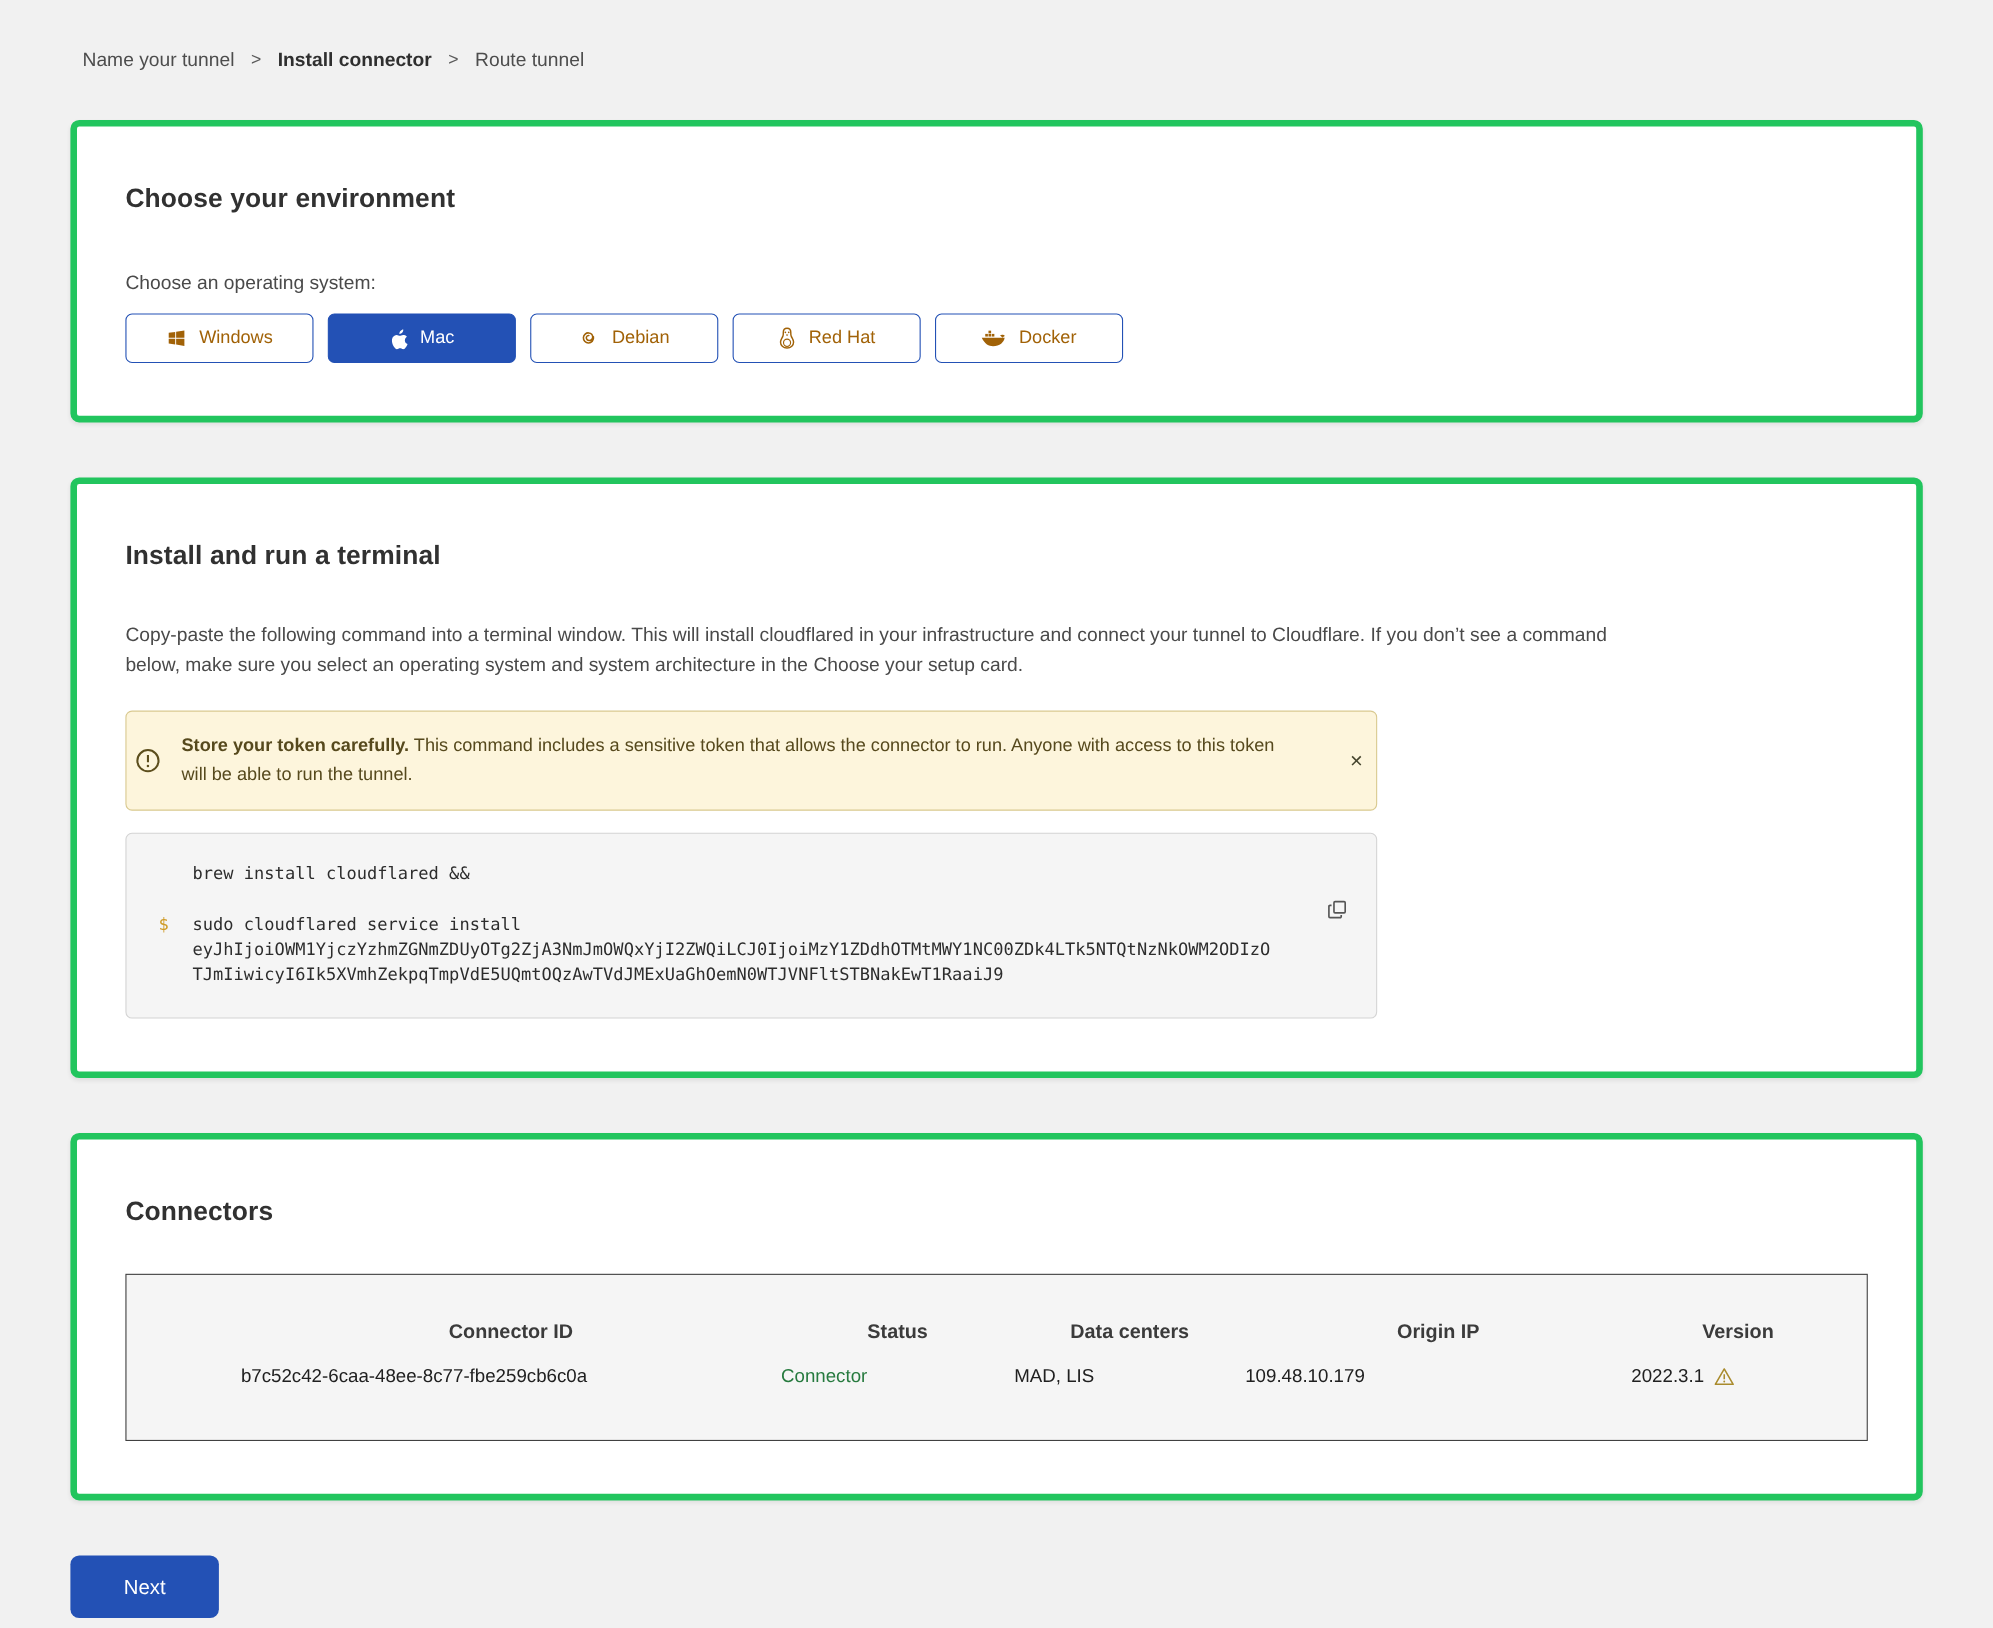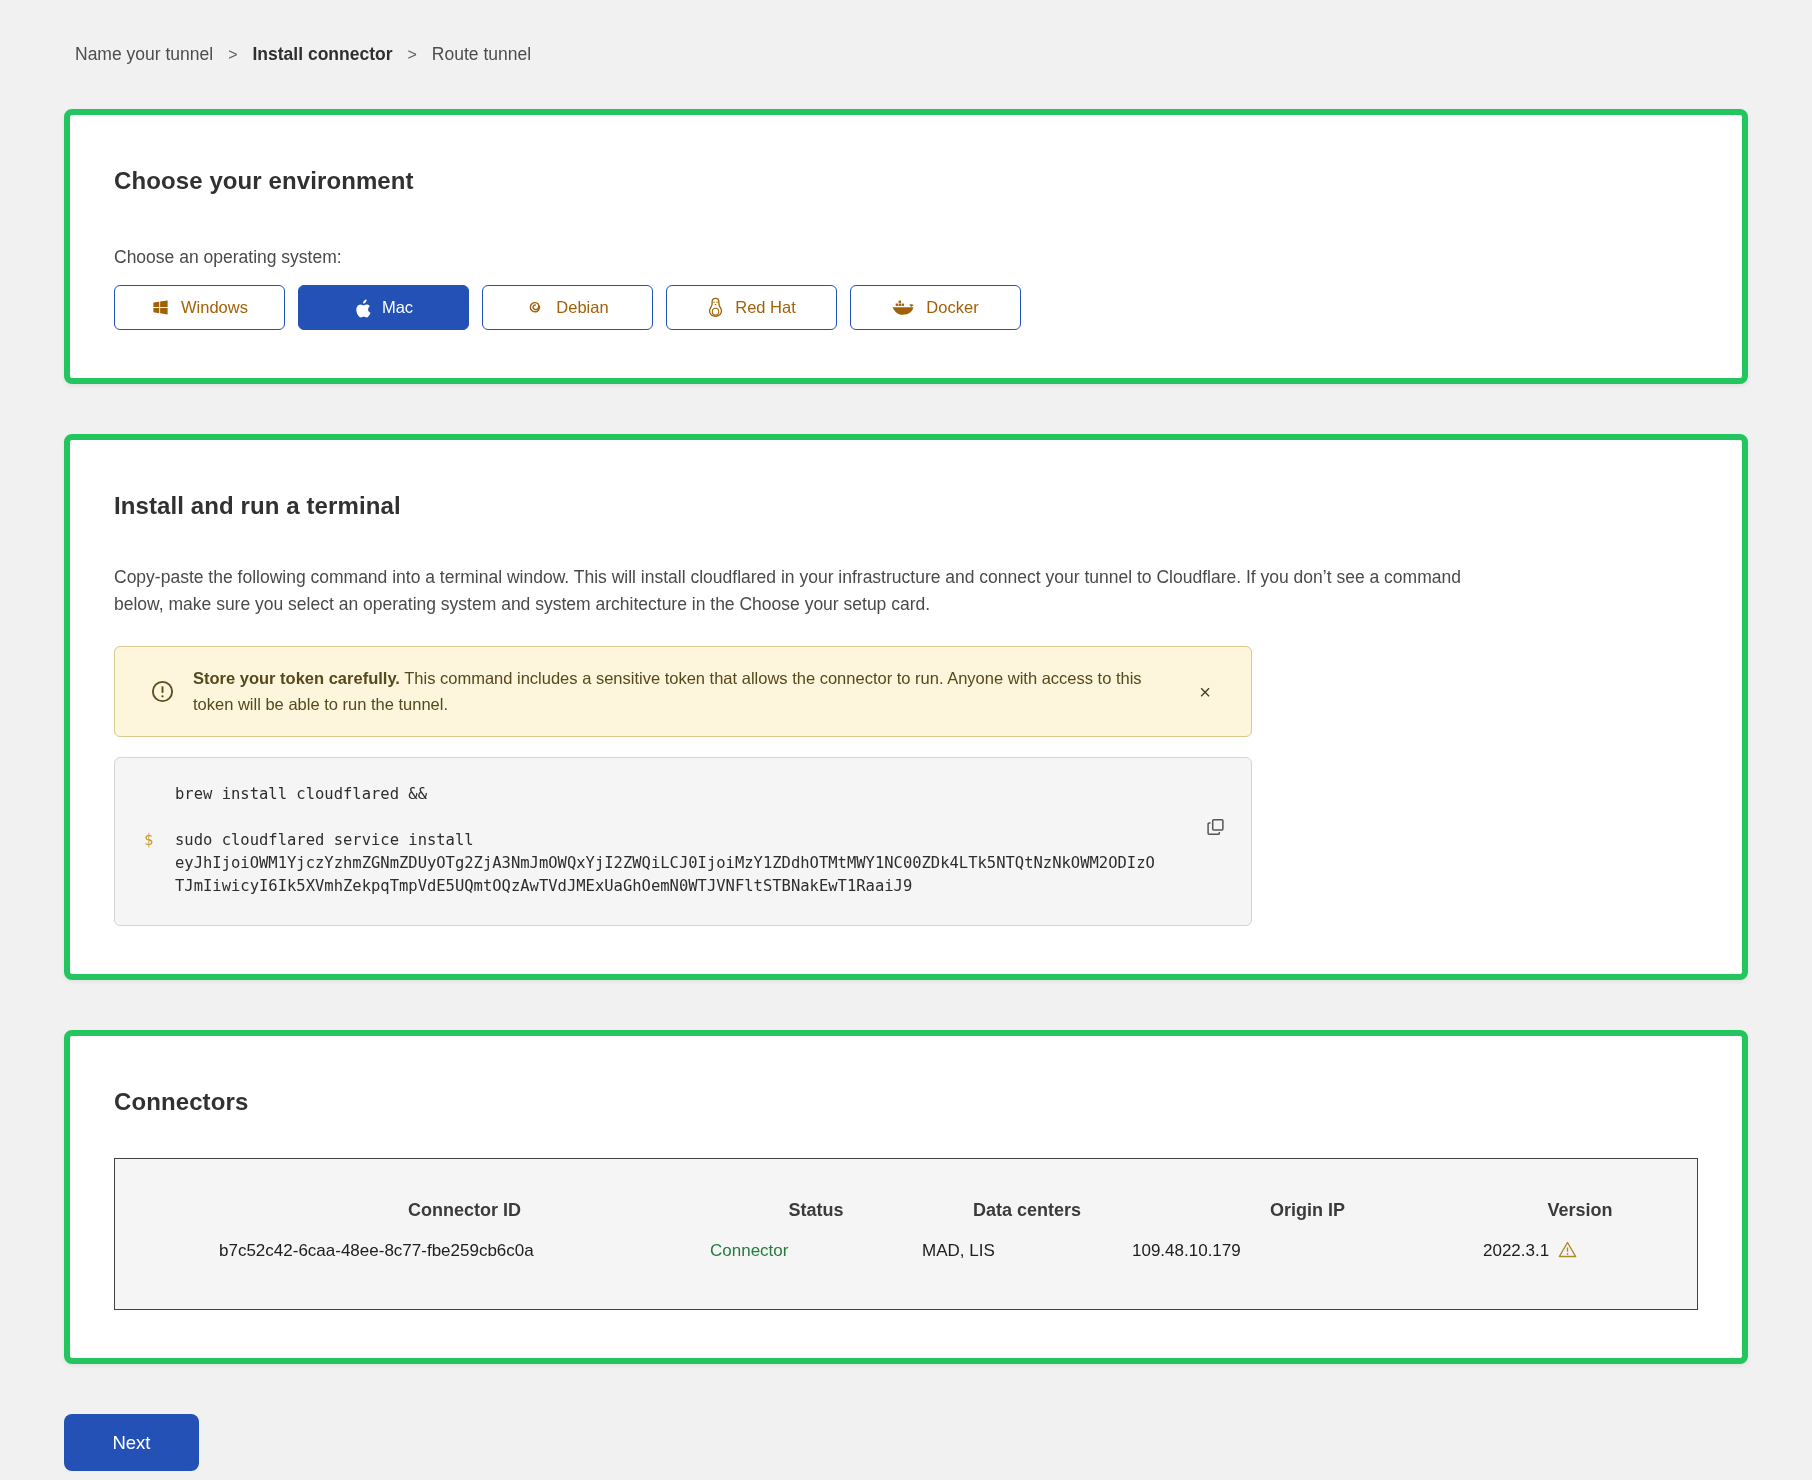--- a/index.html
+++ b/index.html
@@ -50,21 +50,21 @@
 
   
   .install-title { margin-bottom: 44px; }
   .desc { font-size: 17.5px; line-height: 1.55; color: #4a4a4a; max-width: 1380px; margin-bottom: 28px; }
 
   .warn-banner {
     max-width: 1138px;
     background: #fdf5dc;
     border: 1px solid #d9c98f;
     border-radius: 6px;
-    padding: 19px 36px;
+    padding: 19px 8px;
     display: flex; align-items: center; gap: 19px;
     color: #56491d;
   }
   .warn-text { font-size: 16.5px; line-height: 1.55; max-width: 1010px; }
   .warn-bold { font-weight: 700; }
   .warn-close {
     margin-left: auto; align-self: center;
     background: none; border: none; cursor: pointer;
     font-size: 20px; color: #45452e; line-height: 1; padding: 4px;
     font-family: "Liberation Sans", sans-serif;
@@ -98,21 +98,21 @@
     border: 1px solid #414141;
     background: #f5f5f5;
     display: grid;
     grid-template-columns: 491px 212px 210px 351px 1fr;
     padding: 41px 20px 48px 104px;
     row-gap: 20px;
   }
   .th { font-size: 18px; font-weight: 700; color: #3b3b3b; text-align: center; }
   .td { font-size: 17px; color: #202020; }
   .status-connected { color: #267a3e; }
-  .version-cell { display: flex; align-items: flex-start; gap: 9px; }
+  .version-cell { display: flex; align-items: center; gap: 9px; }
 
   
   .next-btn {
     width: 135px; height: 57px;
     background: #2351b5; color: #fff;
     border: none; border-radius: 8px;
     font-family: "Liberation Sans", sans-serif;
     font-size: 18.5px; cursor: pointer;
   }
 </style>

